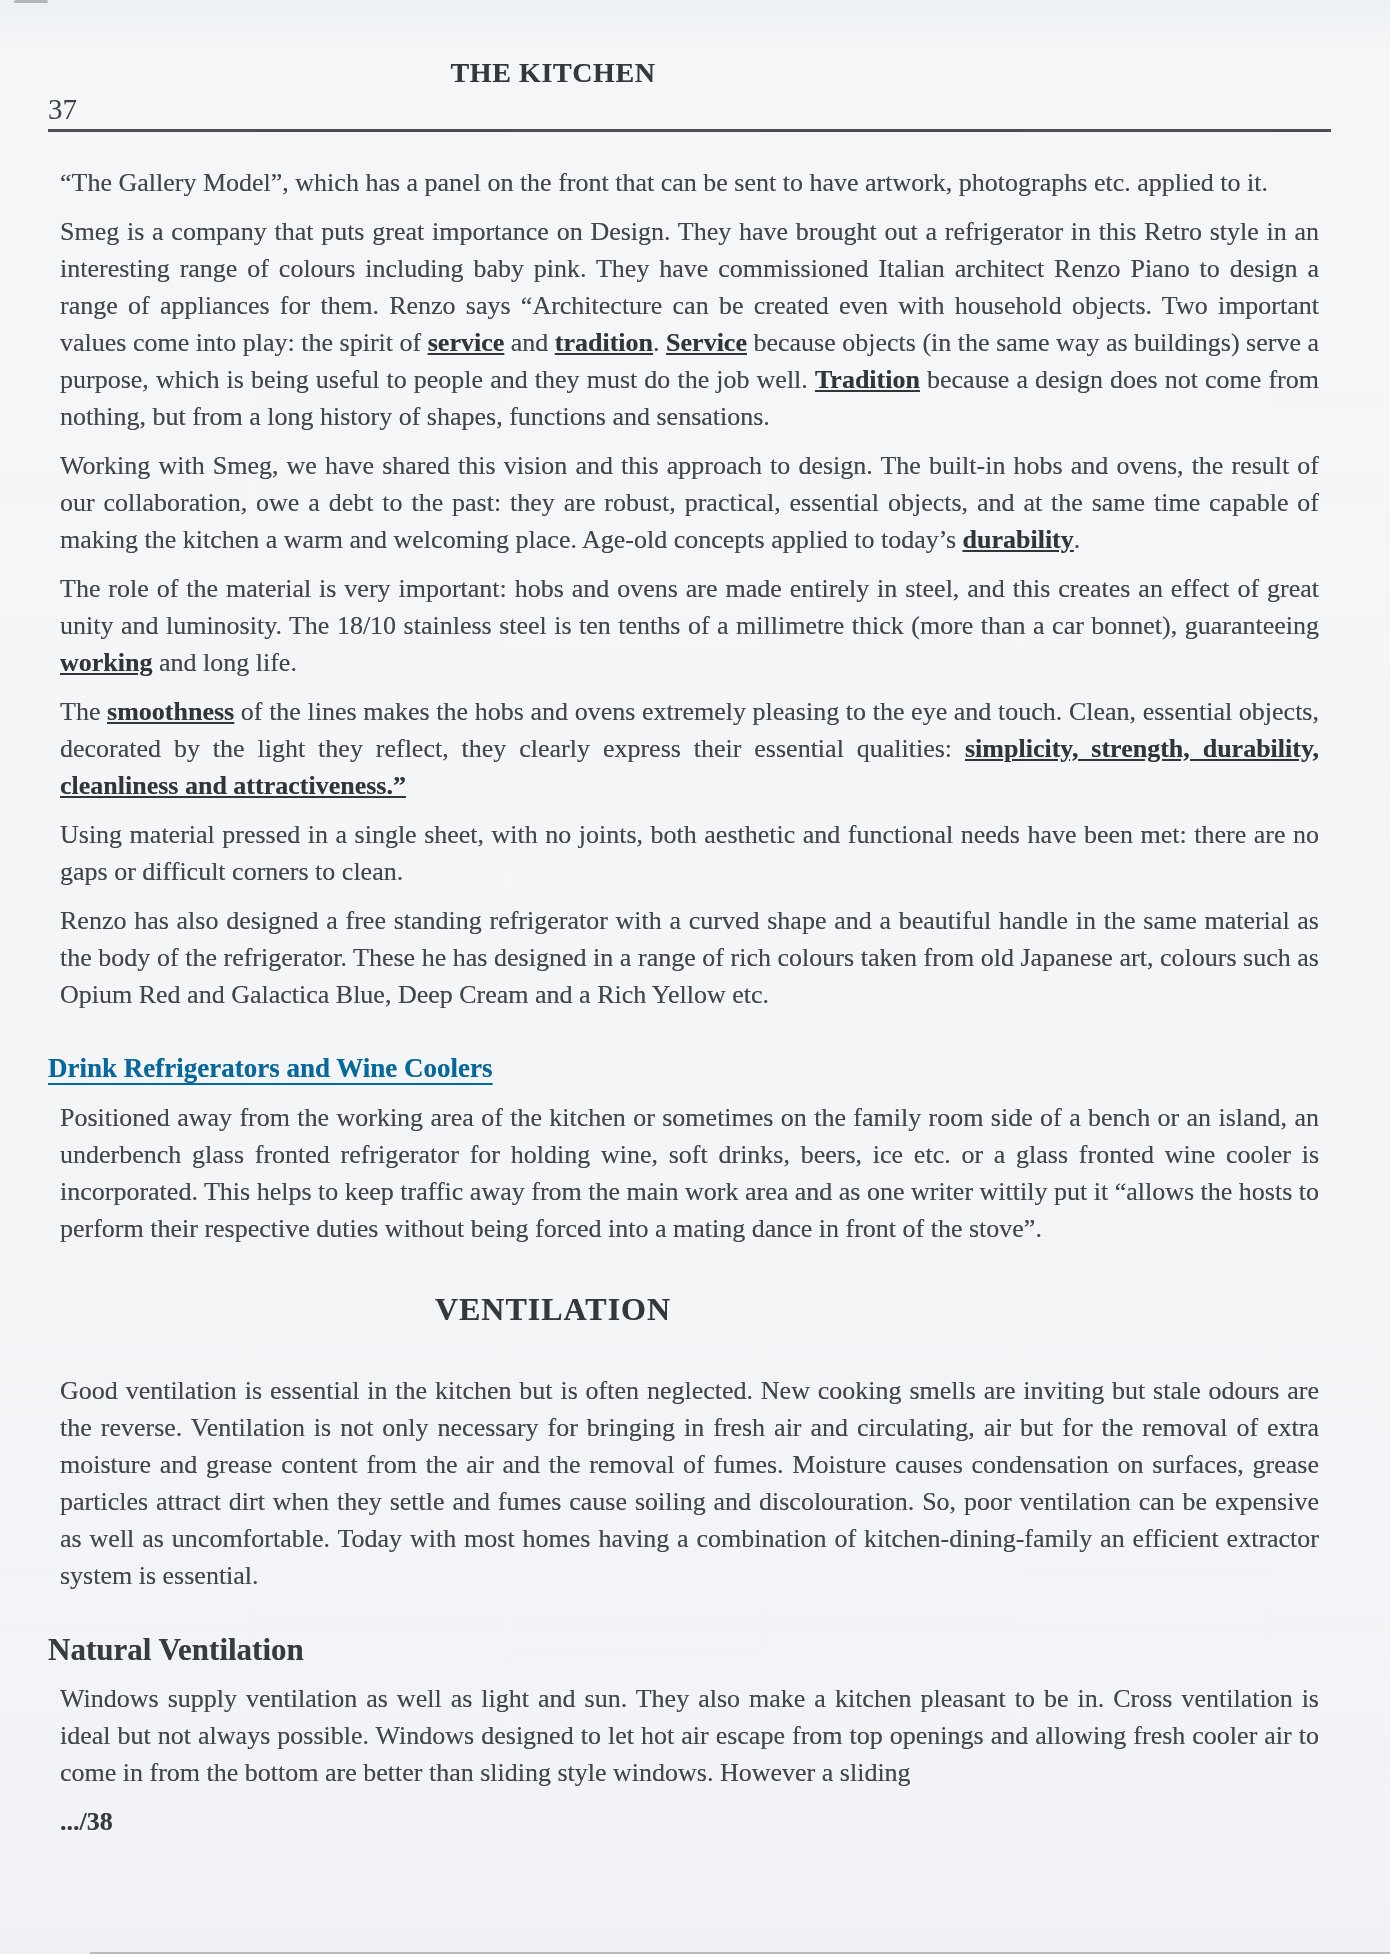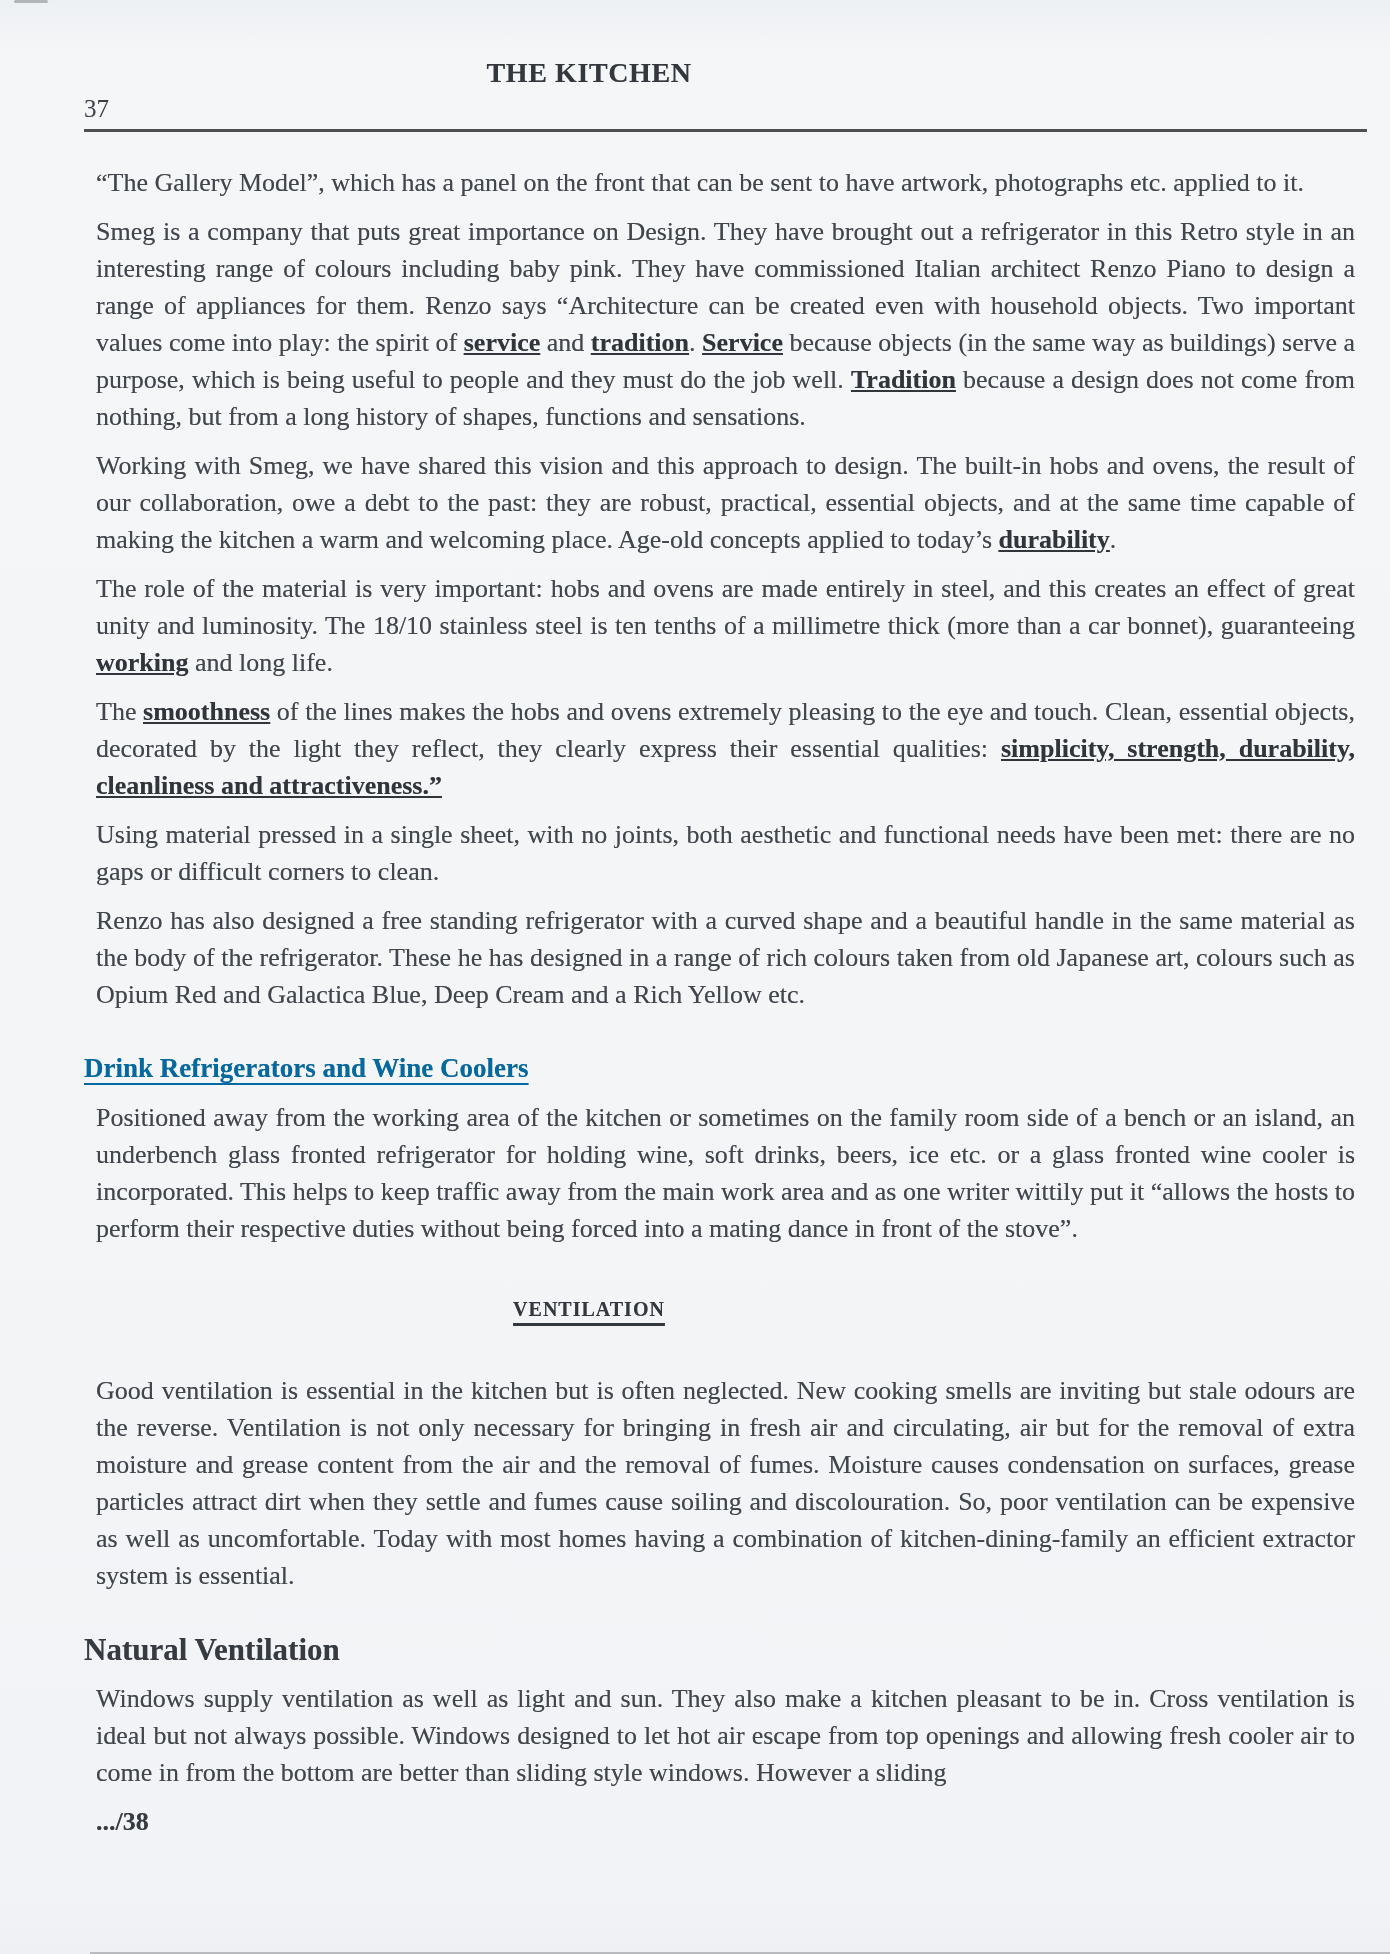--- a/index.html
+++ b/index.html
@@ -10,35 +10,35 @@
     overflow: hidden;
     background: #f2f4f7;
     background-image: linear-gradient(180deg, #edf0f3 0%, #f4f6f8 2.5%, #f3f5f7 55%, #f1f3f6 97%, #eef0f3 100%);
     font-family: "Liberation Serif", "DejaVu Serif", serif;
     color: #41464d;
   }
   .sheet {
     position: absolute;
     inset: 0;
     box-sizing: border-box;
-    padding: 56px 35px 0 84px;
+    padding: 56px 35px 0 48px;
   }
   
   .title {
     width: 1010px;
     text-align: center;
     font-weight: bold;
     font-size: 28px;
     line-height: 34px;
     letter-spacing: 0.6px;
     color: #33383e;
     text-shadow: 0 0 0.6px rgba(50,55,62,0.55);
   }
   .pageno {
-    font-size: 25px;
+    font-size: 29px;
     line-height: 30px;
     margin-top: 4px;
     color: #3c4147;
   }
   .rule {
     border: none;
     border-top: 3px solid #4d4f53;
     width: 1283px;
     margin: 5px 0 0 0;
   }
@@ -66,24 +66,23 @@
     text-decoration: underline;
     text-underline-offset: 6px;
     text-decoration-thickness: 2px;
   }
   .h-center {
     width: 1010px;
     margin-top: 44px;
     margin-bottom: 44px;
     text-align: center;
     font-weight: bold;
-    font-size: 20px;
+    font-size: 32px;
     letter-spacing: 1px;
     color: #33383e;
-    text-decoration: underline;
     text-underline-offset: 7px;
     text-decoration-thickness: 2.5px;
   }
   .h-bold {
     margin-top: 37px;
     font-weight: bold;
     font-size: 31px;
     color: #363b41;
   }
   .footer-mark {

